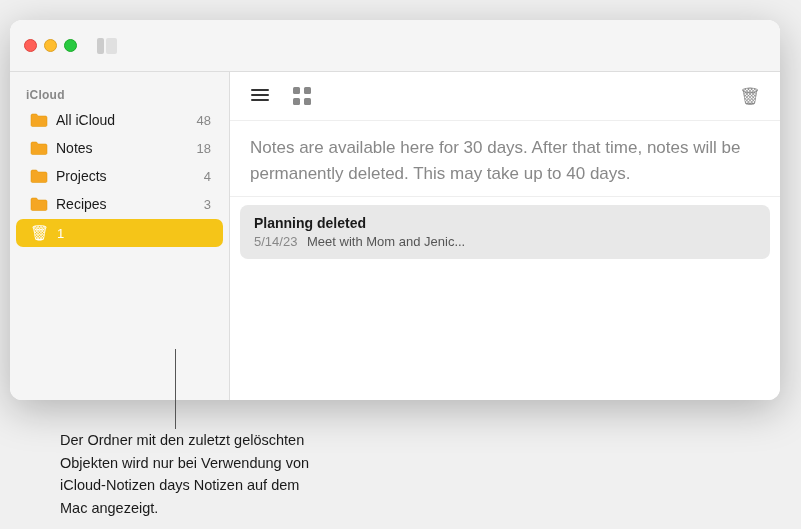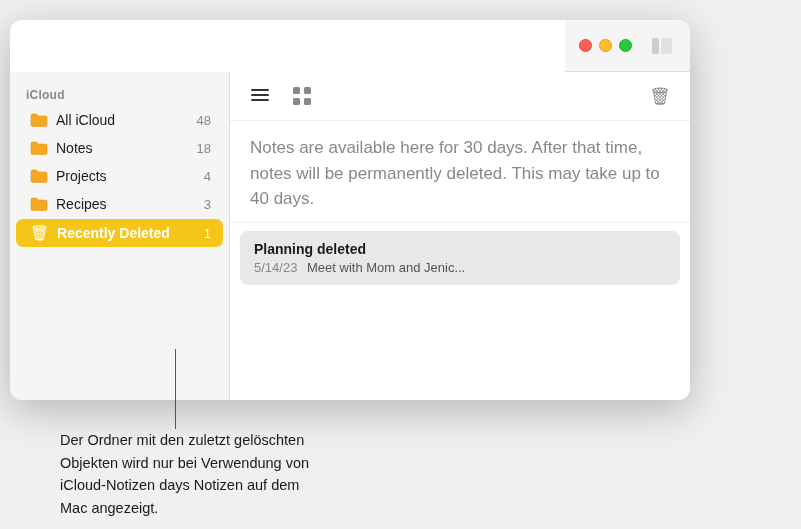--- a/index.html
+++ b/index.html
@@ -9,29 +9,28 @@
       width: 801px;
       height: 529px;
       overflow: hidden;
       position: relative;
     }
 
     .app-window {
       position: absolute;
       top: 20px;
       left: 10px;
-      width: 680px;
+      width: 770px;
       height: 380px;
       background: #fff;
       border-radius: 12px;
       box-shadow: 0 10px 40px rgba(0,0,0,0.25);
       display: flex;
       flex-direction: column;
       overflow: hidden;
-      align-items: flex-end;
     }
 
     
     .title-bar {
       display: flex;
       align-items: center;
       height: 52px;
       background: #f5f5f5;
       border-bottom: 1px solid #ddd;
       padding: 0 14px;
@@ -281,21 +280,20 @@
       <div class="sidebar-item">
         <svg class="folder-svg" viewBox="0 0 18 16" fill="none">
           <path d="M1 3.5C1 2.67 1.67 2 2.5 2H6.5L8 4H15.5C16.33 4 17 4.67 17 5.5V13C17 13.83 16.33 14.5 15.5 14.5H2.5C1.67 14.5 1 13.83 1 13V3.5Z" fill="#f5a623" stroke="#e09200" stroke-width="0.5"></path>
         </svg>
         <span class="item-name">Recipes</span>
         <span class="item-count">3</span>
       </div>
 
       <div class="sidebar-item active">
         <span style="font-size:15px; margin-right:8px; color:#fff;">🗑</span>
-        <span class="item-name">Recently Deleted</span>
         <span class="item-count">1</span>
       </div>
     </div>
 
     <div class="note-panel">
 
       <div class="note-toolbar">
         <div class="toolbar-btn active">
           <svg width="18" height="16" viewBox="0 0 18 16" fill="none">
             <rect x="0" y="1" width="18" height="2" rx="1" fill="#333"></rect>

